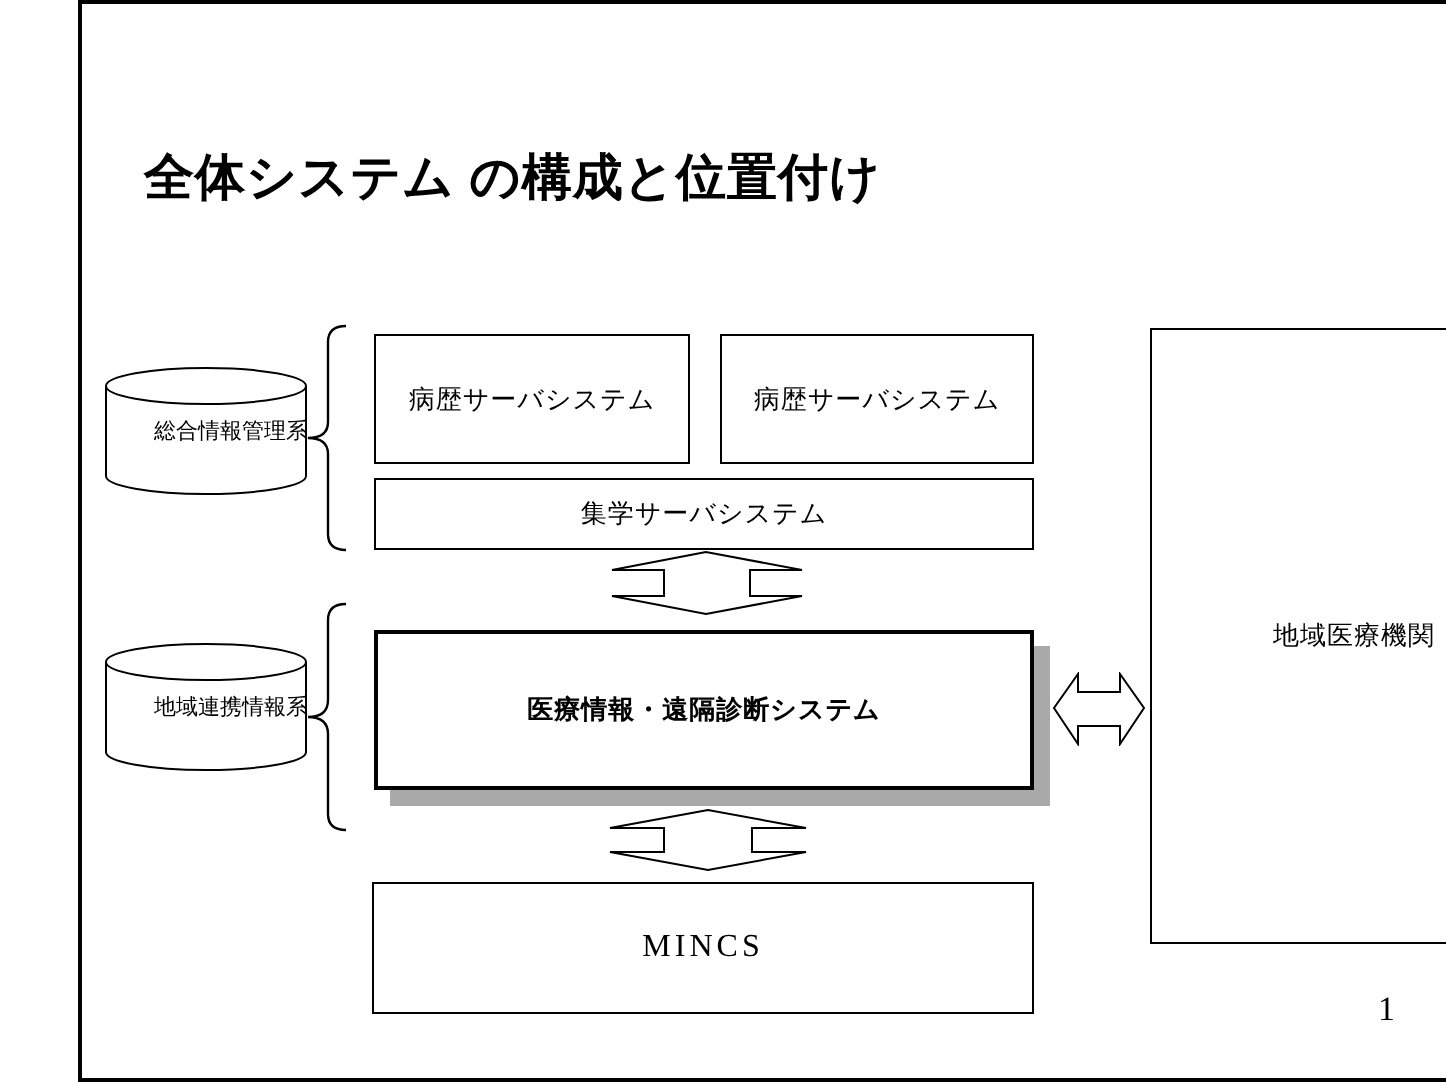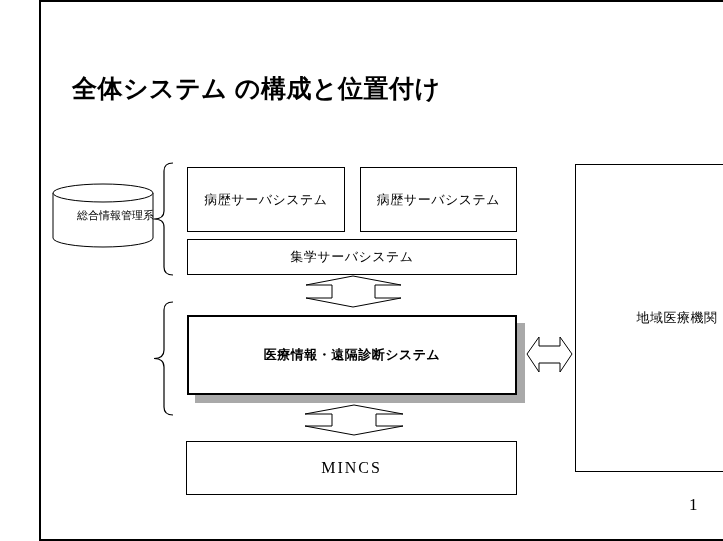--- a/index.html
+++ b/index.html
@@ -45,20 +45,27 @@
   <div class="title">全体システム の構成と位置付け</div>
 
   <div class="cyl" style="left:11px; top:181px; width:102px; height:66px;">
     <svg class="shape" style="left:0;top:0;" width="102" height="66" viewBox="0 0 102 66">
       <path class="filled" d="M1,10 L1,55 A50,9 0 0 0 101,55 L101,10"></path>
       <ellipse class="filled" cx="51" cy="10" rx="50" ry="9"></ellipse>
     </svg>
     <div class="cyl-label">総合情報管理系</div>
   </div>
 
+  <div class="cyl" style="left:11px; top:319px; width:102px; height:66px;">
+    <svg class="shape" style="left:0;top:0;" width="102" height="66" viewBox="0 0 102 66">
+      <path class="filled" d="M1,10 L1,55 A50,9 0 0 0 101,55 L101,10"></path>
+      <ellipse class="filled" cx="51" cy="10" rx="50" ry="9"></ellipse>
+    </svg>
+    <div class="cyl-label">地域連携情報系</div>
+  </div>
 
   <svg class="shape" style="left:110px; top:160px;" width="24" height="114" viewBox="0 0 24 114">
     <path class="stroked" d="M22,1 Q13,1 13,9 L13,49 Q13,57 3,57 Q13,57 13,65 L13,105 Q13,113 22,113"></path>
   </svg>
 
   <svg class="shape" style="left:110px; top:299px;" width="24" height="115" viewBox="0 0 24 115">
     <path class="stroked" d="M22,1 Q13,1 13,9 L13,49 Q13,57.5 3,57.5 Q13,57.5 13,66 L13,106 Q13,114 22,114"></path>
   </svg>
 
   <div class="box" style="left:146px; top:165px; width:158px; height:65px;">
@@ -80,21 +87,21 @@
   <div class="shadow-rect" style="left:154px; top:321px; width:330px; height:80px;"></div>
 
   <div class="box heavy" style="left:146px; top:313px; width:330px; height:80px;">
     <span>医療情報・遠隔診断システム</span>
   </div>
 
   <svg class="shape" style="left:263px; top:402px;" width="100" height="32" viewBox="0 0 100 32">
     <path class="filled" d="M50,1 L1,10 L28,10 L28,22 L1,22 L50,31 L99,22 L72,22 L72,10 L99,10 Z"></path>
   </svg>
 
-  <div class="box" style="left:145px; top:439px; width:331px; height:54px;">
+  <div class="box" style="left:145px; top:439px; width:331px; height:66px;">
     <span class="serif-text mincs-label">MINCS</span>
   </div>
 
   <div class="box" style="left:534px; top:162px; width:204px; height:308px;">
     <span>地域医療機関</span>
   </div>
 
   <svg class="shape" style="left:485px; top:334px;" width="47" height="37" viewBox="0 0 47 37">
     <path class="filled" d="M1,18 L13,1 L13,10 L34,10 L34,1 L46,18 L34,36 L34,27 L13,27 L13,36 Z"></path>
   </svg>

